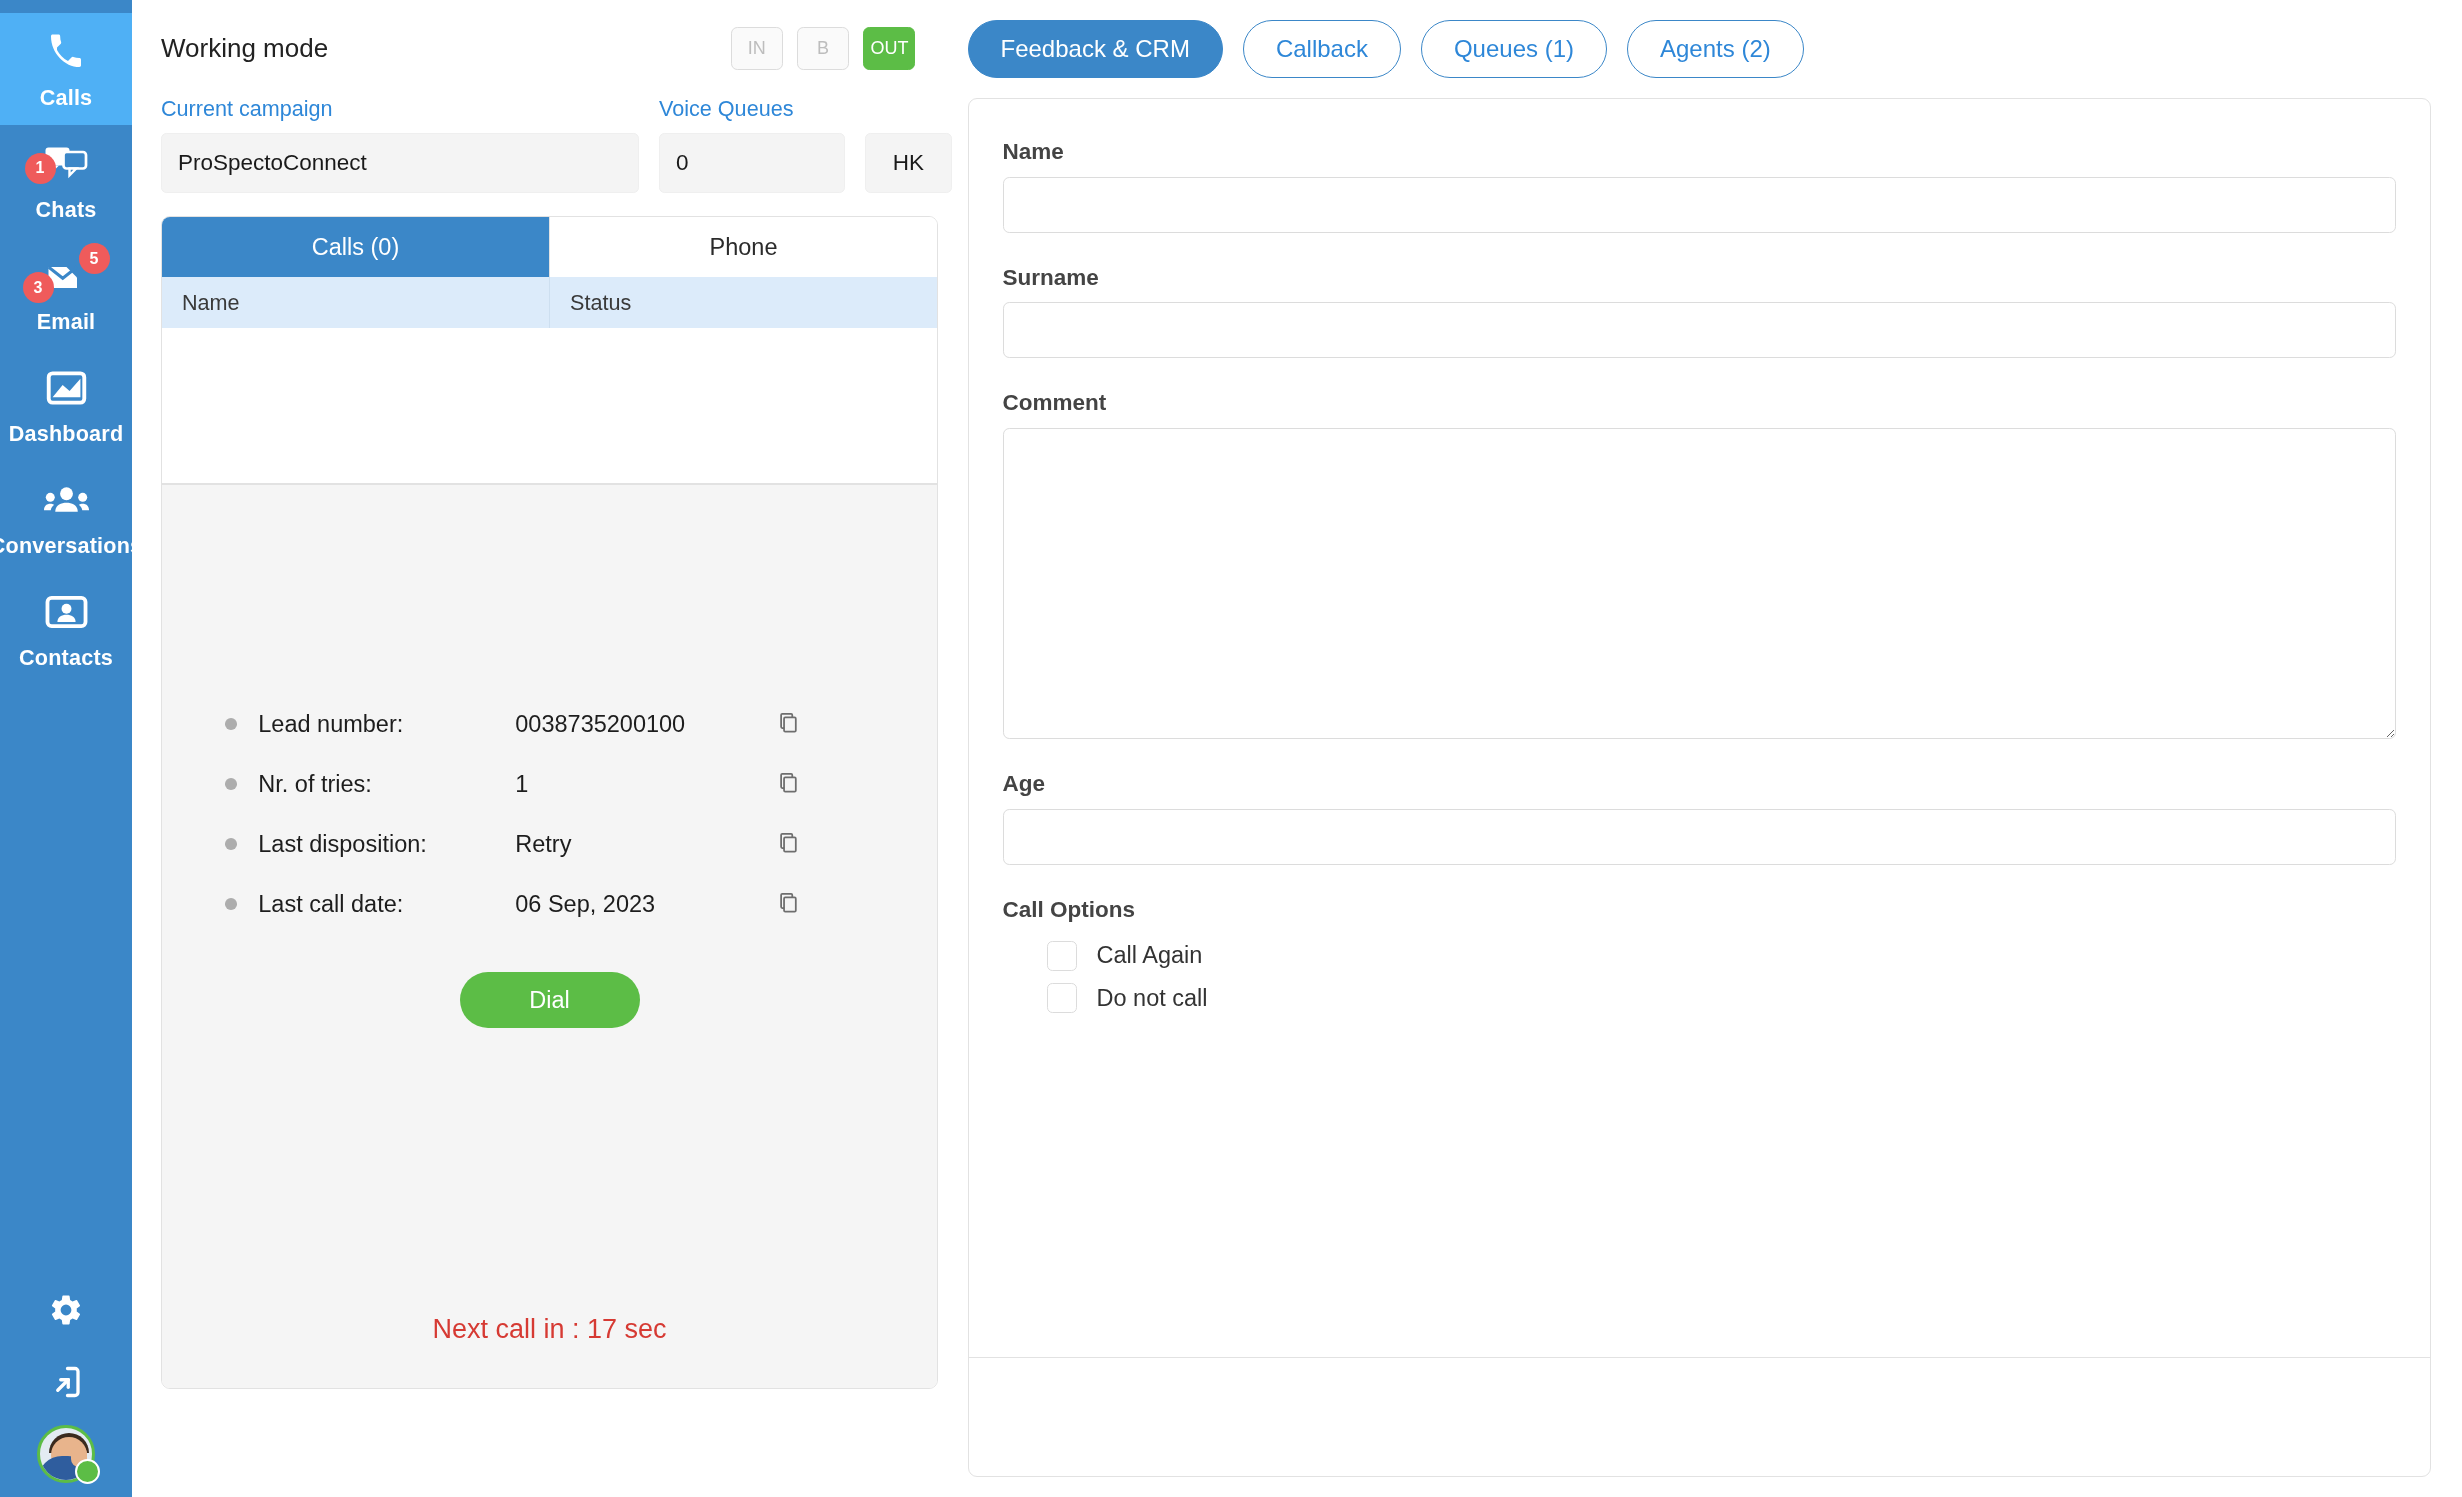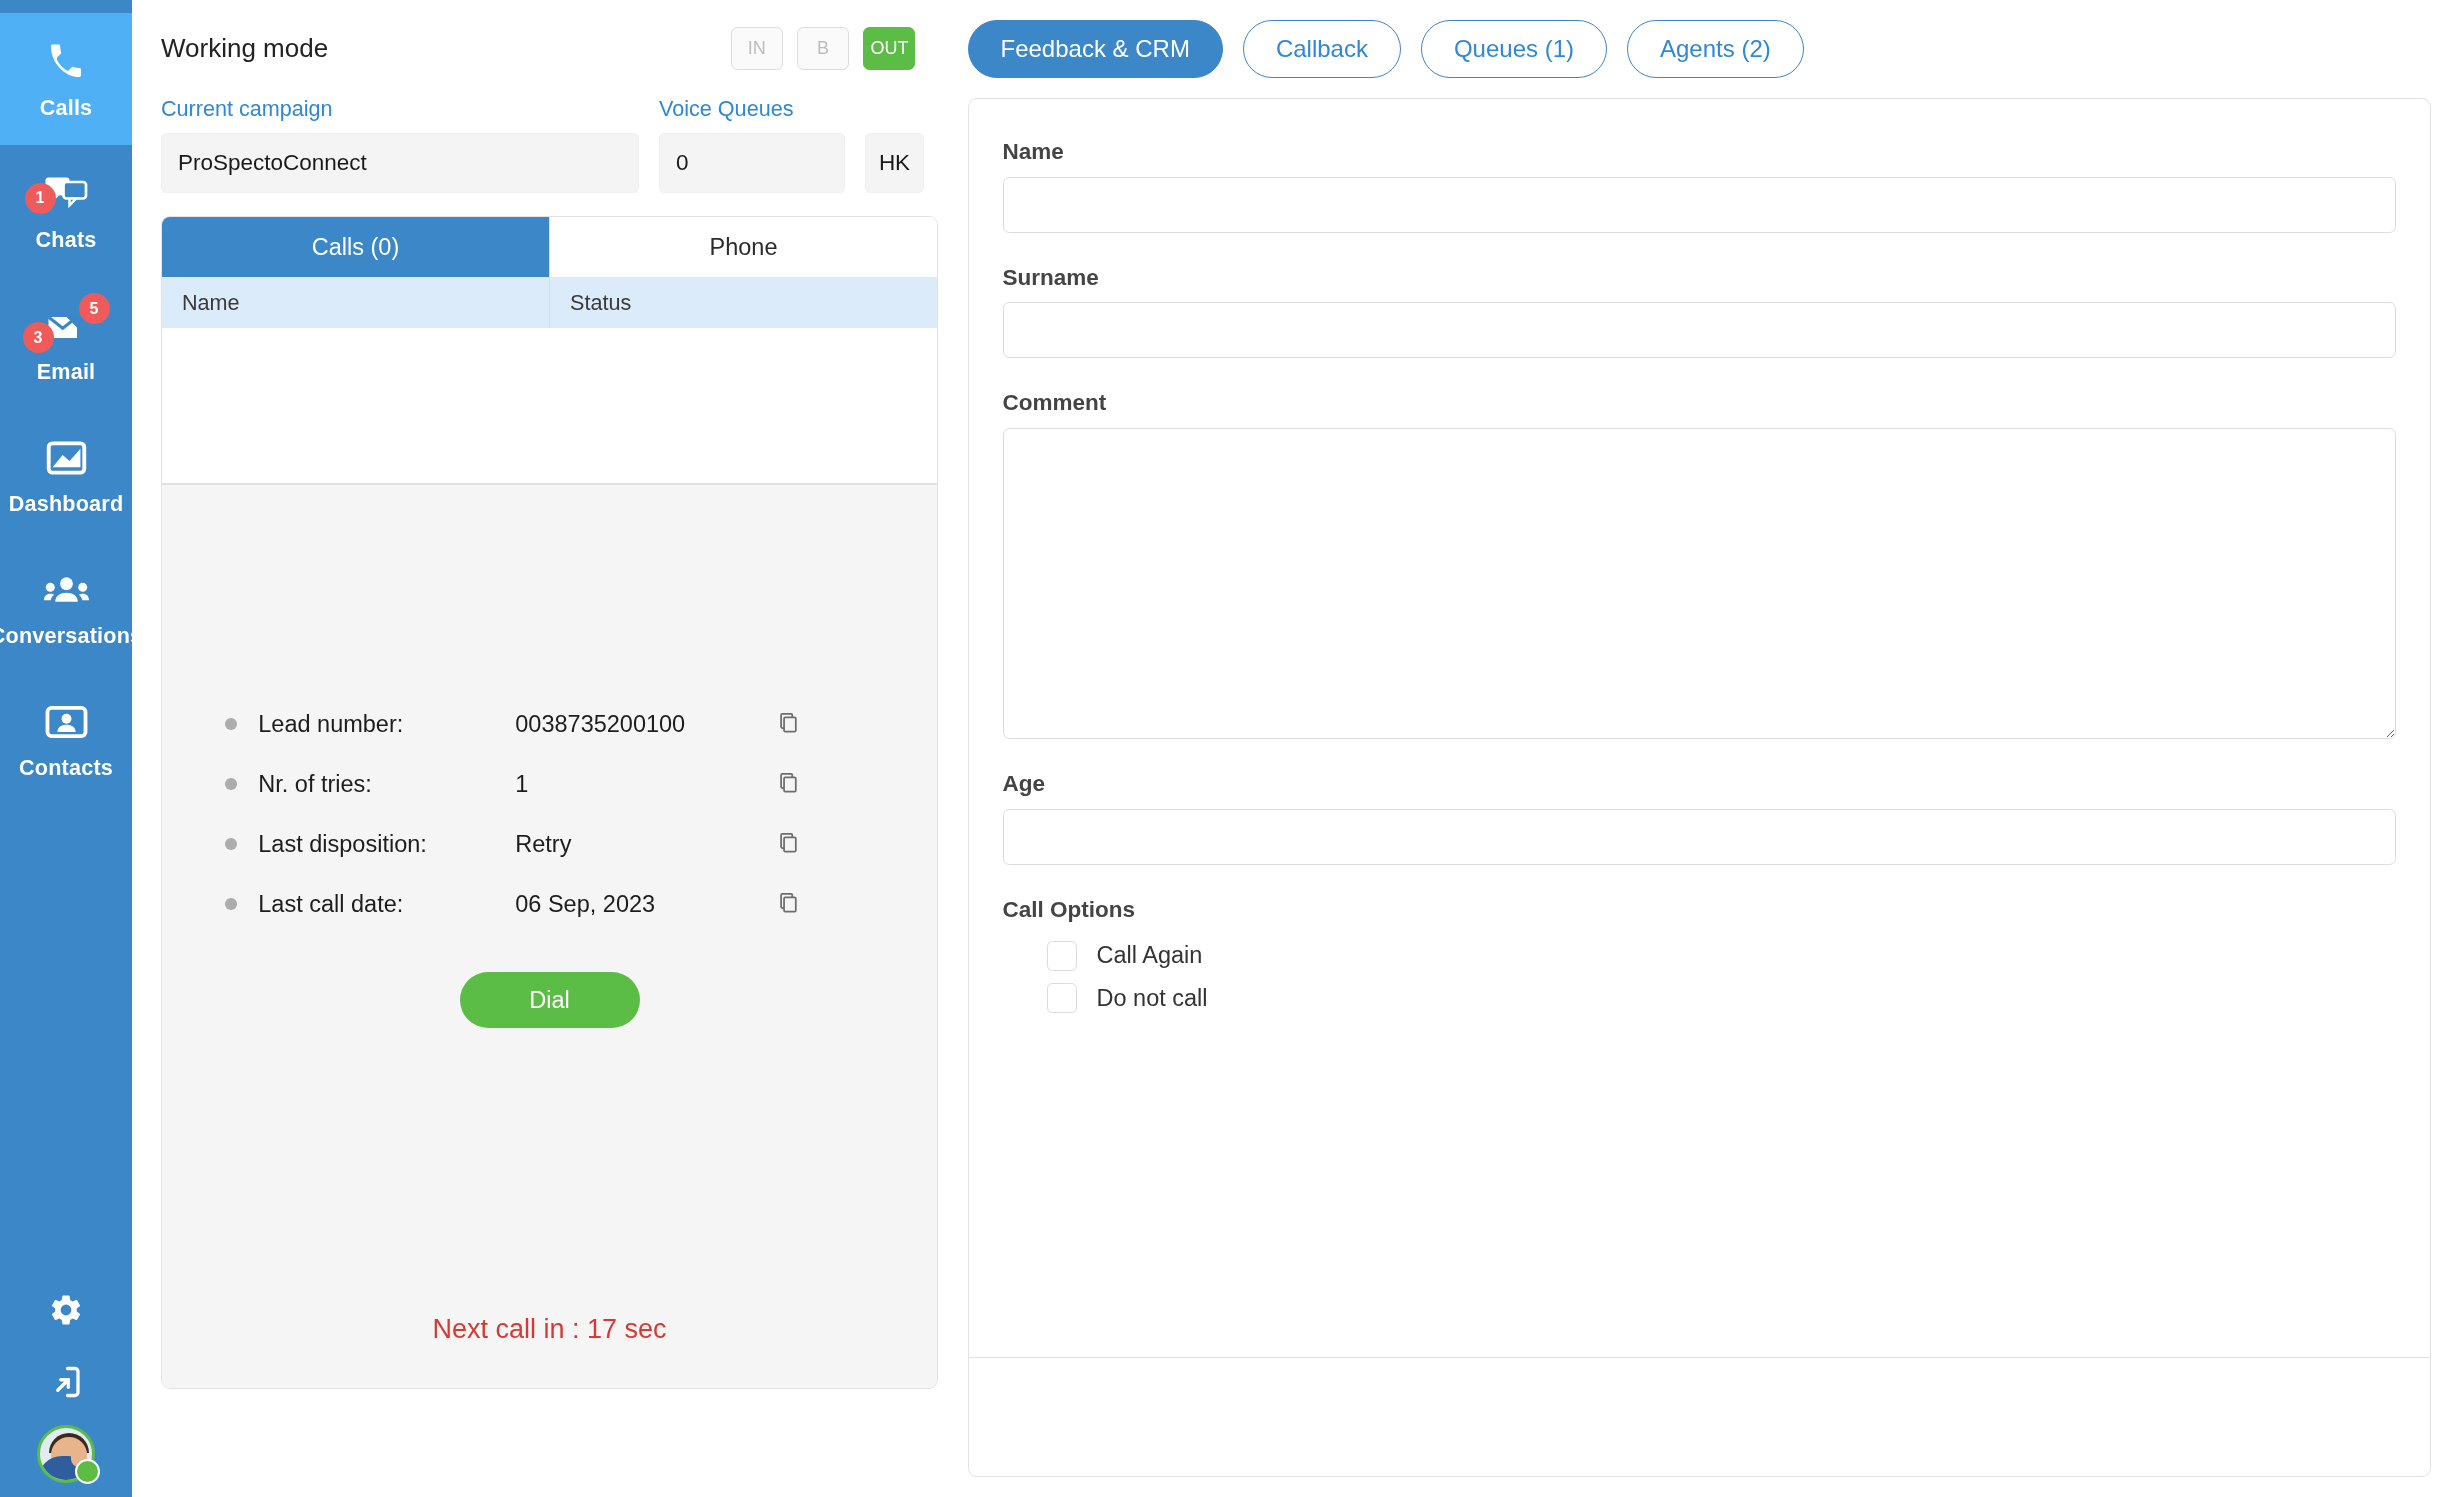--- a/index.html
+++ b/index.html
@@ -14,21 +14,21 @@
 
   
   .sidebar {
     width: 132px; min-width: 132px; height: 1497px;
     background: #3b87c8;
     display: flex; flex-direction: column; align-items: center;
     position: relative;
     padding-top: 12.6px;
   }
   .nav-item {
-    width: 132px; height: 132px;
+    width: 132px; height: 112px;
     display: flex; flex-direction: column;
     align-items: center; justify-content: center;
     color: #ffffff; cursor: pointer;
     position: relative;
   }
   .nav-item.active { background: #4fb0f5; }
   .nav-icon {
     position: relative;
     width: 51px; height: 51px;
     display: flex; align-items: center; justify-content: center;
@@ -115,21 +115,21 @@
     font-size: 21.6px; color: #2e87d8; margin-bottom: 10.8px;
   }
   .field-box {
     background: #f4f4f4; border: 0.9px solid #efefef;
     border-radius: 5.4px; height: 60px;
     display: flex; align-items: center;
     padding: 16px 16px; font-size: 22.5px; color: #1a1a1a;
   }
   .fg-campaign .field-box { width: 478px; }
   .fg-queue .field-box { width: 186px; }
-  .fg-hk .field-box { width: 59px; justify-content: center; }
+  .fg-hk .field-box { width: 87px; justify-content: center; }
 
   
   .calls-panel {
     width: 777px; height: 1173px;
     border: 0.9px solid #e2e2e2;
     border-radius: 9px;
     background: #ffffff;
     display: flex; flex-direction: column;
     overflow: hidden;
   }

